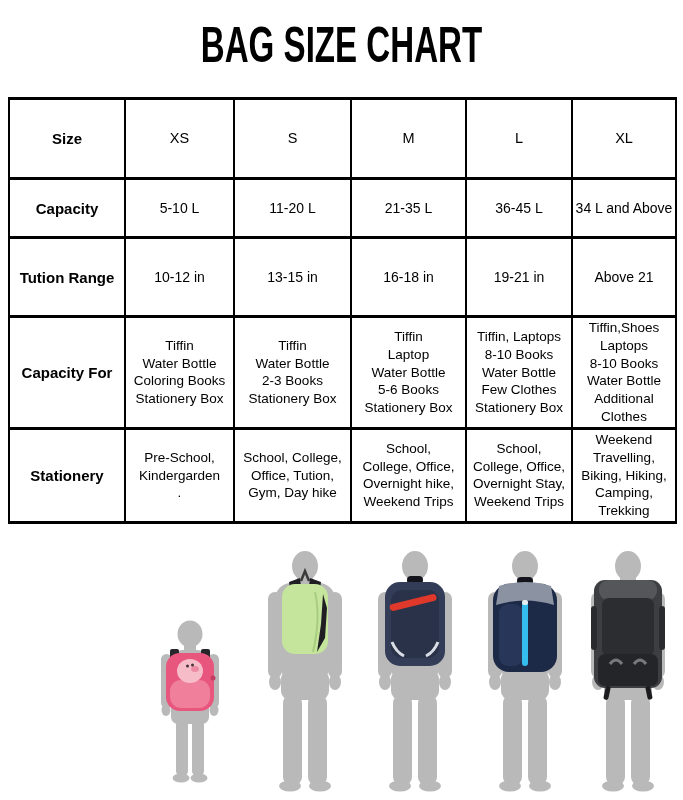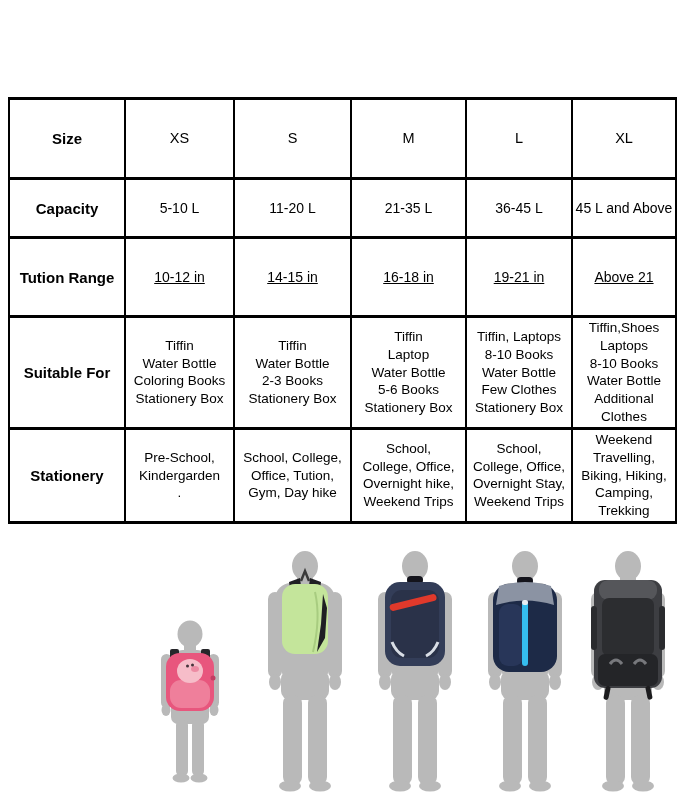--- a/index.html
+++ b/index.html
@@ -21,31 +21,34 @@
     border-top:3px solid #000; border-bottom:3px solid #000;
     text-align:center; vertical-align:middle; padding:1px 2px;
   }
   table.size-table th { font-weight:bold; font-size:15px;text-align:center; }
   table.size-table td { font-size:13.5px; line-height:1.32; white-space:pre-line;text-align:center; }
   tr.row-size      { height:80px; }
   tr.row-size td   { font-size:14.5px; }
   tr.row-capacity  { height:59px; }
   tr.row-capacity td { font-size:14px;border-radius:24px; }
   tr.row-height    { height:79px; }
-  tr.row-height td { font-size:14px;text-decoration:underline; }
+  tr.row-height td { font-size:14px; }
   tr.row-suitable  { height:86px; }
   tr.row-occasions { height:84px; }
 
   svg.figures { position:absolute; top:525px; left:0; }
 </style>
 </head>
 <body>
 
 <div class="page">
 
+  <div class="title-wrap">
+    <span class="title">BAG SIZE CHART</span>
+  </div>
 
   <table class="size-table">
     <colgroup>
       <col style="width:116px">
         <col style="width:109px">
         <col style="width:117px">
       <col style="width:115px">
         <col style="width:106px">
         <col style="width:104px">
     </colgroup>
@@ -57,32 +60,32 @@
       <td>M</td>
       <td>L</td>
       <td>XL</td>
     </tr>
     <tr class="row-capacity">
       <th>Capacity</th>
       <td>5-10 L</td>
       <td>11-20 L</td>
       <td>21-35 L</td>
       <td>36-45 L</td>
-      <td>45 L and Above</td>
+      <td>34 L and Above</td>
     </tr>
     <tr class="row-height">
       <th>Tution Range</th>
       <td>10-12 in</td>
-      <td>14-15 in</td>
+      <td>13-15 in</td>
       <td>16-18 in</td>
       <td>19-21 in</td>
       <td>Above 21</td>
     </tr>
     <tr class="row-suitable">
-      <th>Suitable For</th>
+      <th>Capacity For</th>
       <td>Tiffin
 Water Bottle
 Coloring Books
 Stationery Box</td>
       <td>Tiffin
 Water Bottle
 2-3 Books
 Stationery Box</td>
       <td>Tiffin
 Laptop

